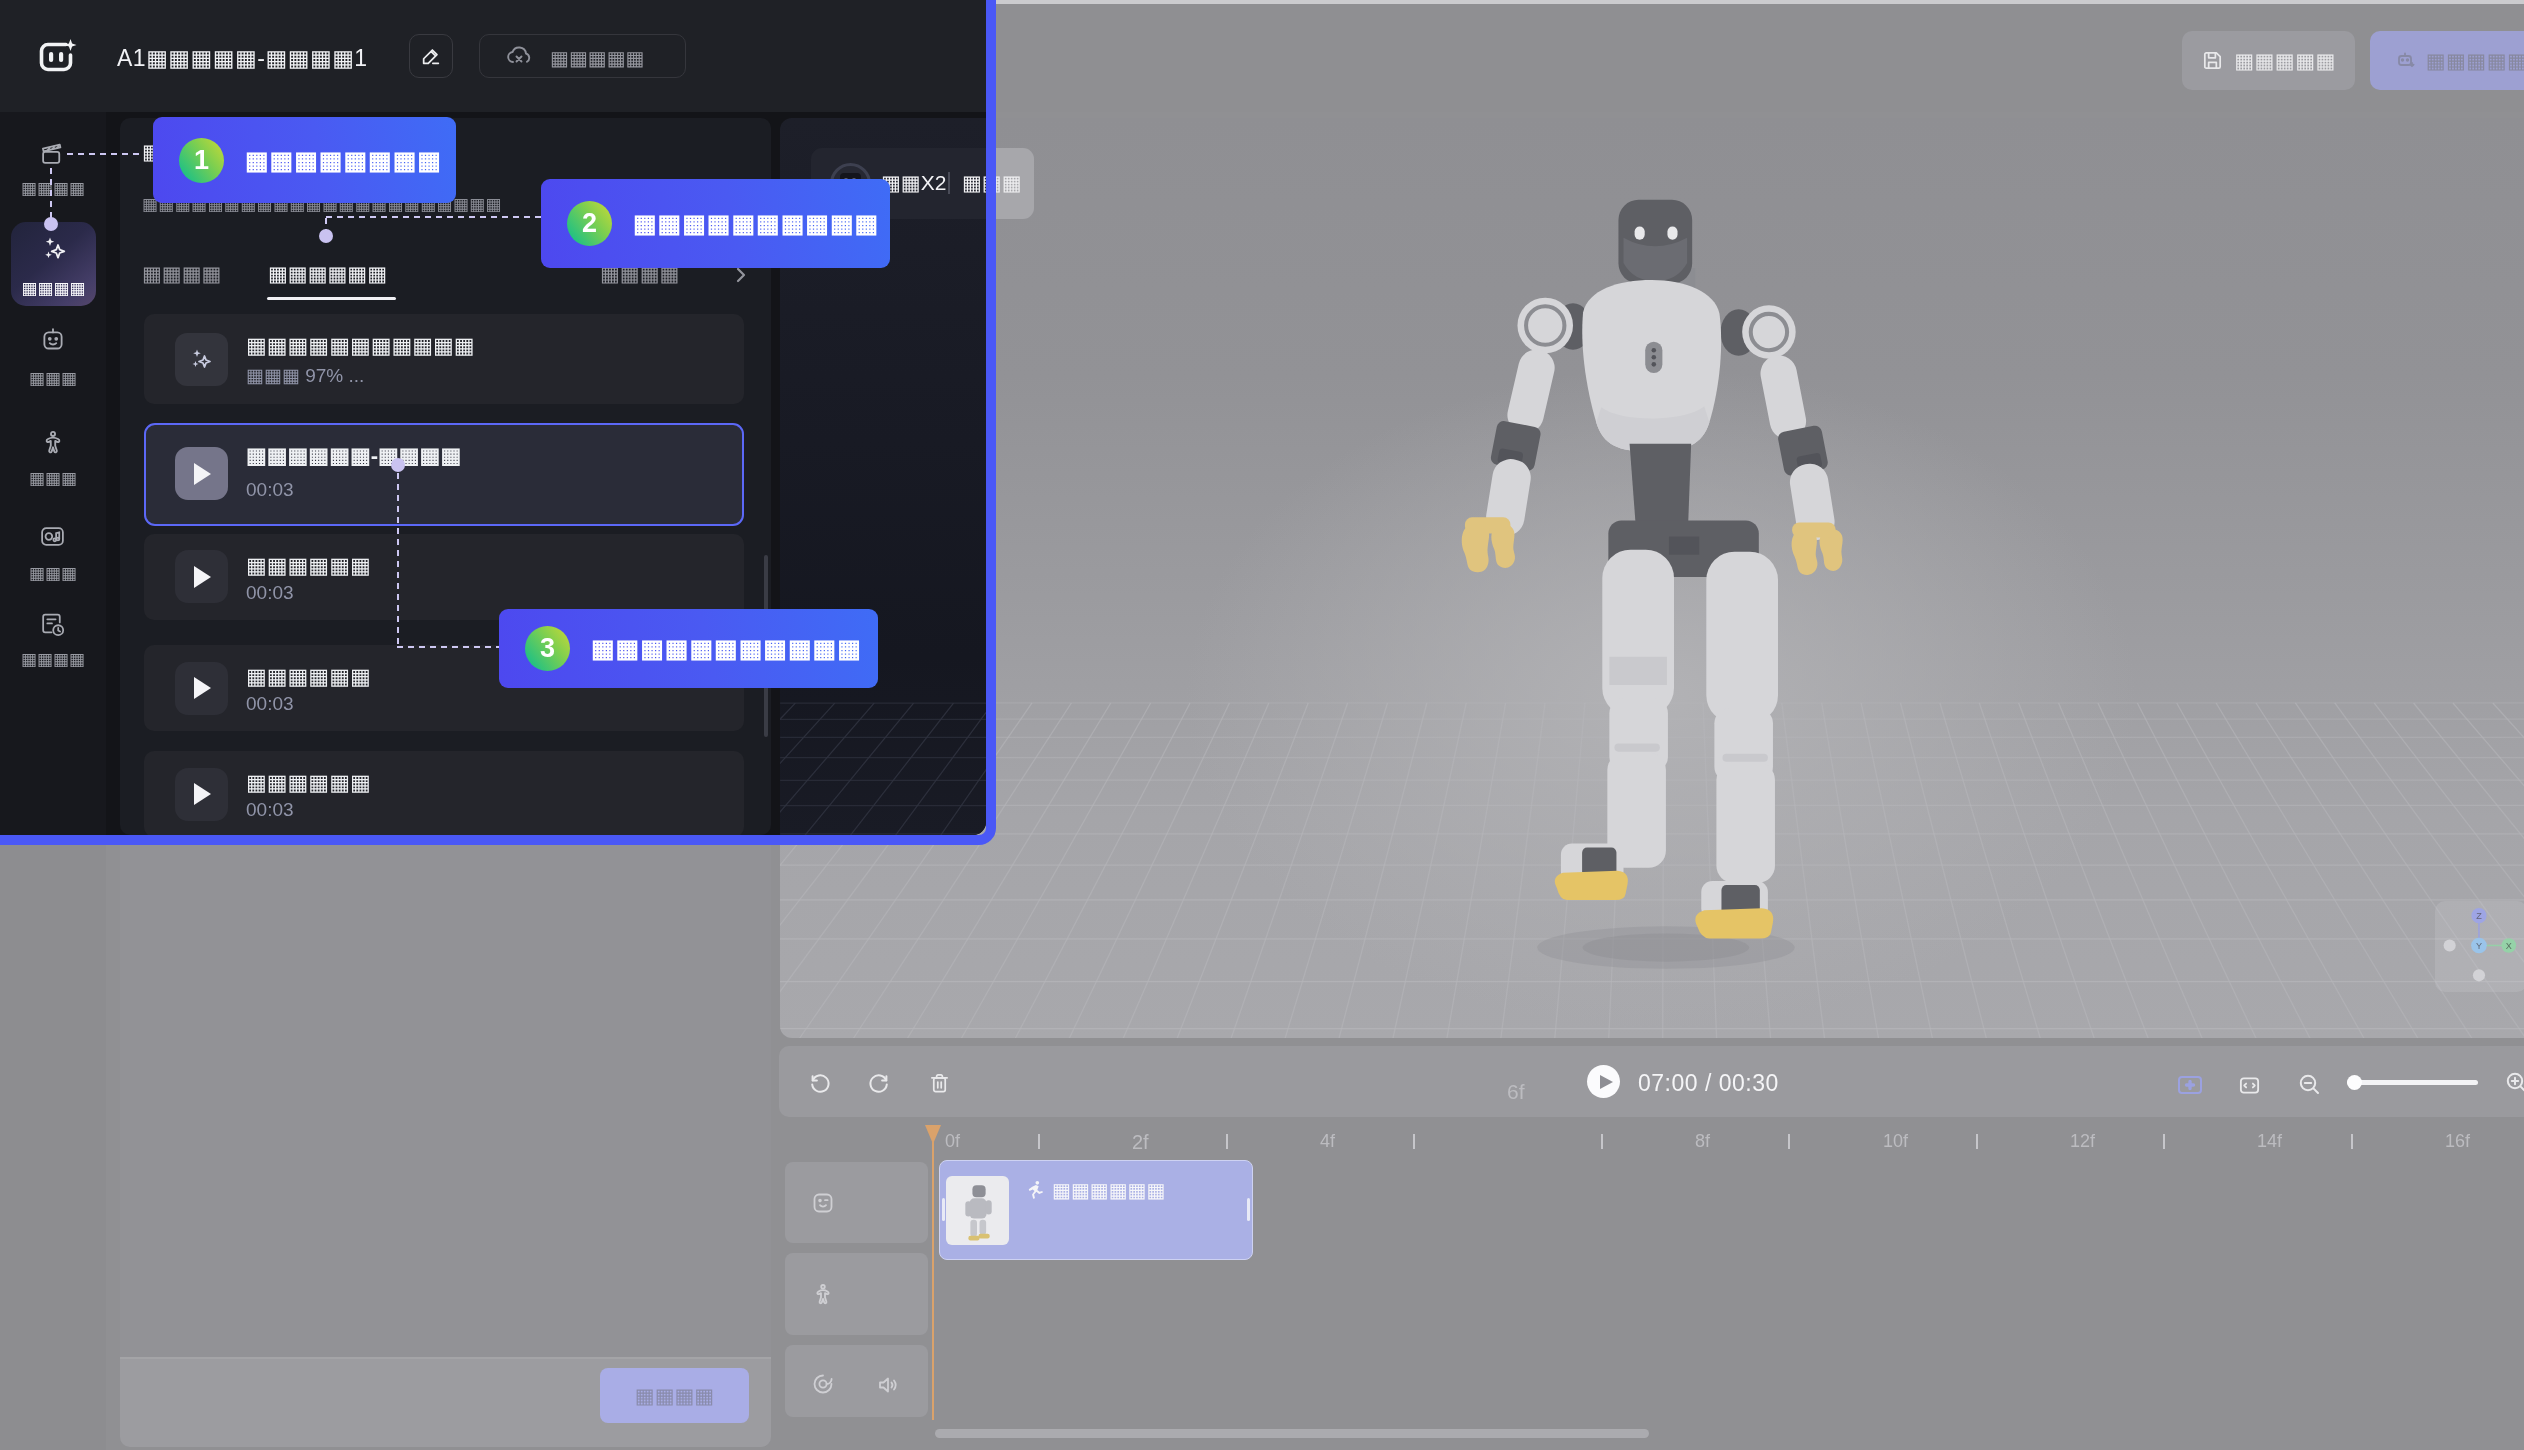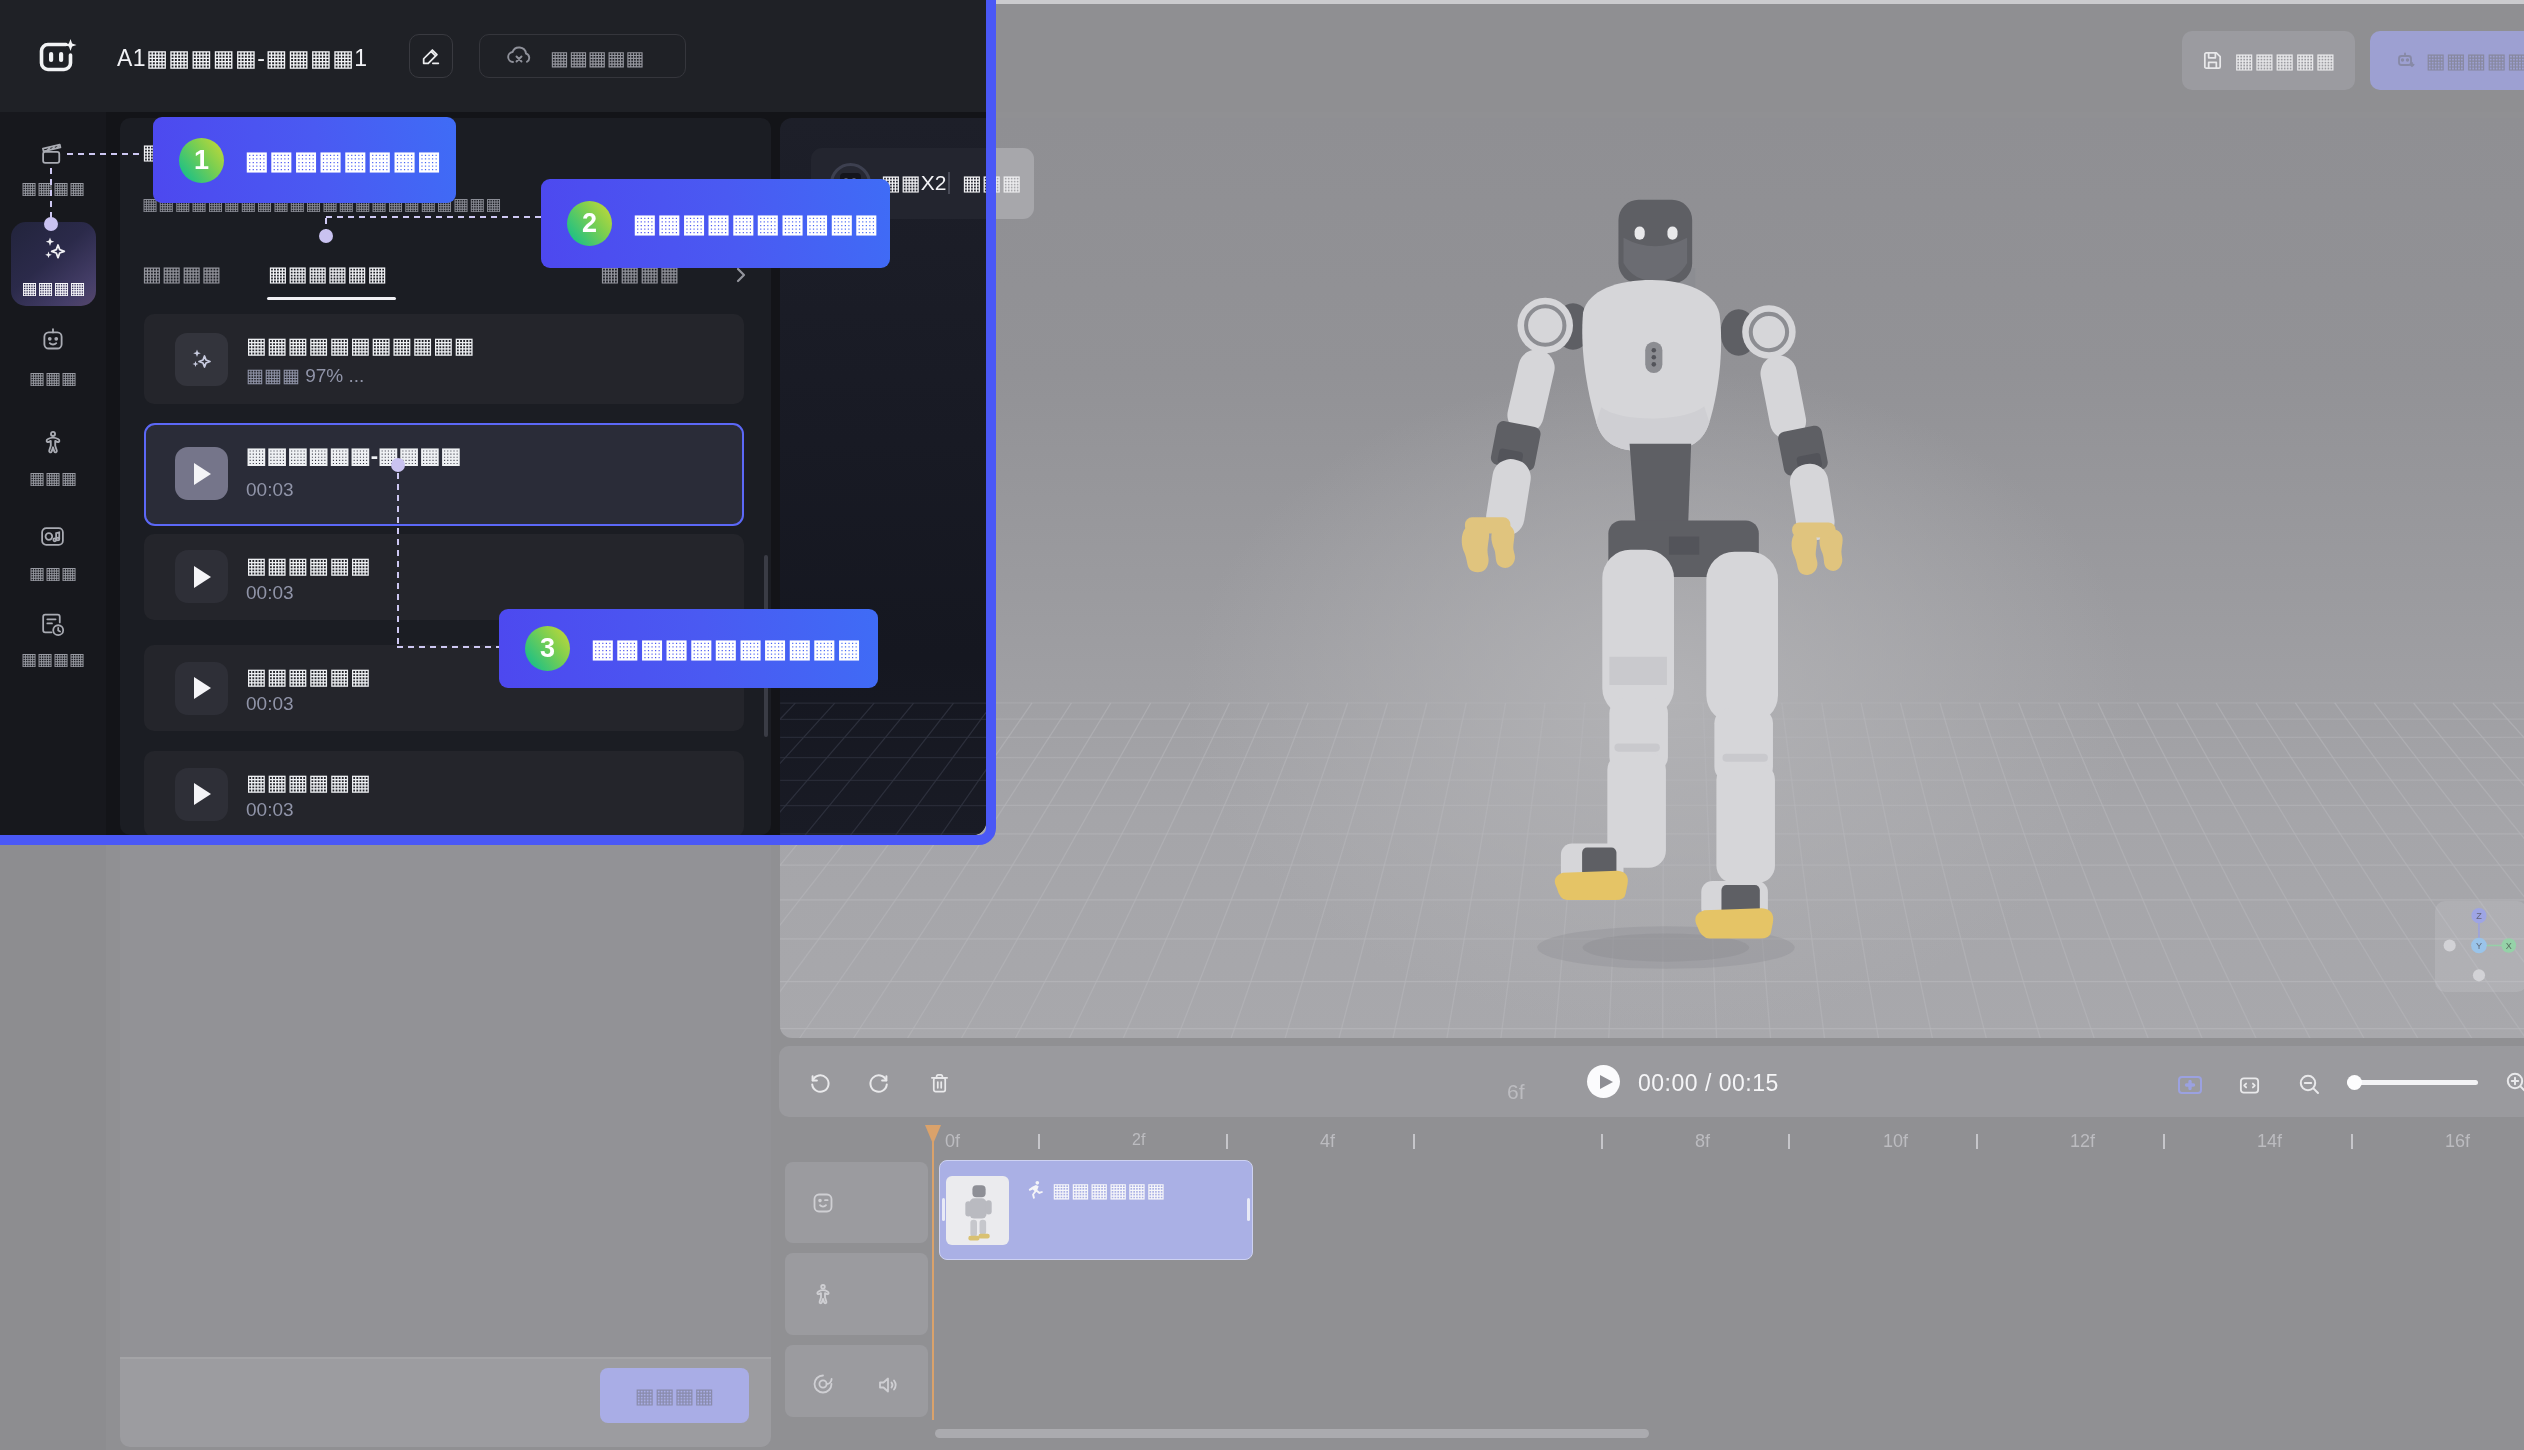--- a/index.html
+++ b/index.html
@@ -238,21 +238,21 @@
       <path d="M20.2 8.4 a8.2 8.2 0 1 0 0.6 4"></path>
     </svg>
 <svg class="abs" style="left:929px;top:1072px" width="21" height="23" viewBox="0 0 22 24" fill="none" stroke="#e9e9eb" stroke-width="1.8" stroke-linecap="round">
       <path d="M3 6 h16"></path>
       <path d="M8 6 V4.4 a1.4 1.4 0 0 1 1.4-1.4 h3.2 A1.4 1.4 0 0 1 14 4.4 V6"></path>
       <rect x="5" y="6" width="12" height="14.5" rx="2"></rect>
       <path d="M9.2 10.5 v6 M12.8 10.5 v6"></path>
     </svg>
 <div class="abs" style="left:1587px;top:1065px;width:33px;height:33px;border-radius:50%;background:#fbfbfd"></div>
 <div class="abs" style="left:1600px;top:1075px;width:0;height:0;border-left:13px solid #8e8e94;border-top:7.6px solid transparent;border-bottom:7.6px solid transparent"></div>
-<div class="abs" style="left:1638px;top:1070px;font-size:23px;color:#f5f5f7;letter-spacing:0.5px">00:00 / 00:15</div>
+<div class="abs" style="left:1638px;top:1070px;font-size:23px;color:#f5f5f7;letter-spacing:0.5px">07:00 / 00:30</div>
 <svg class="abs" style="left:2177px;top:1072px" width="26" height="26" viewBox="0 0 26 26" fill="none" stroke="#9ba1e0" stroke-width="2">
       <rect x="2" y="5" width="22" height="16" rx="3"></rect>
       <path d="M13 9.5 v7 M9.5 13 h7" stroke-width="3.4" stroke-linecap="round"></path>
     </svg>
 <svg class="abs" style="left:2238px;top:1074px" width="23" height="23" viewBox="0 0 24 24" fill="none" stroke="#e9e9eb" stroke-width="1.9">
       <rect x="3" y="4.5" width="18" height="15" rx="3"></rect>
       <path d="M8.5 10 L6.5 12 L8.5 14 M15.5 10 L17.5 12 L15.5 14" stroke-linecap="round" stroke-linejoin="round"></path>
     </svg>
 <svg class="abs" style="left:2297px;top:1072px" width="25" height="25" viewBox="0 0 25 25" fill="none" stroke="#e9e9eb" stroke-width="2" stroke-linecap="round">
       <circle cx="11" cy="11" r="7.2"></circle>
@@ -261,21 +261,21 @@
     </svg>
 <div class="abs" style="left:2347px;top:1080px;width:131px;height:4.5px;border-radius:2.5px;background:#f3f3f5"></div>
 <div class="abs" style="left:2347px;top:1075px;width:15px;height:15px;border-radius:50%;background:#fdfdfe"></div>
 <svg class="abs" style="left:2504px;top:1070px" width="25" height="25" viewBox="0 0 25 25" fill="none" stroke="#e9e9eb" stroke-width="2" stroke-linecap="round">
       <circle cx="11" cy="11" r="7.2"></circle>
       <path d="M16.4 16.4 L21 21"></path>
       <path d="M7.8 11 h6.4 M11 7.8 v6.4"></path>
     </svg>
 <div class="abs" style="left:945px;top:1131px;font-size:18px;color:#bcbcc0">0f</div>
 <div class="abs" style="left:1038px;top:1134px;width:1.5px;height:15px;background:#c6c6ca"></div>
-<div class="abs" style="left:1132px;top:1131px;font-size:16px;color:#bcbcc0">2f</div>
+<div class="abs" style="left:1132px;top:1131px;font-size:20px;color:#bcbcc0">2f</div>
 <div class="abs" style="left:1226px;top:1134px;width:1.5px;height:15px;background:#c6c6ca"></div>
 <div class="abs" style="left:1320px;top:1131px;font-size:18px;color:#bcbcc0">4f</div>
 <div class="abs" style="left:1413px;top:1134px;width:1.5px;height:15px;background:#c6c6ca"></div>
 <div class="abs" style="left:1507px;top:1080px;font-size:21px;color:#bcbcc0">6f</div>
 <div class="abs" style="left:1601px;top:1134px;width:1.5px;height:15px;background:#c6c6ca"></div>
 <div class="abs" style="left:1695px;top:1131px;font-size:18px;color:#bcbcc0">8f</div>
 <div class="abs" style="left:1788px;top:1134px;width:1.5px;height:15px;background:#c6c6ca"></div>
 <div class="abs" style="left:1883px;top:1131px;font-size:18px;color:#bcbcc0">10f</div>
 <div class="abs" style="left:1976px;top:1134px;width:1.5px;height:15px;background:#c6c6ca"></div>
 <div class="abs" style="left:2070px;top:1131px;font-size:18px;color:#bcbcc0">12f</div>

